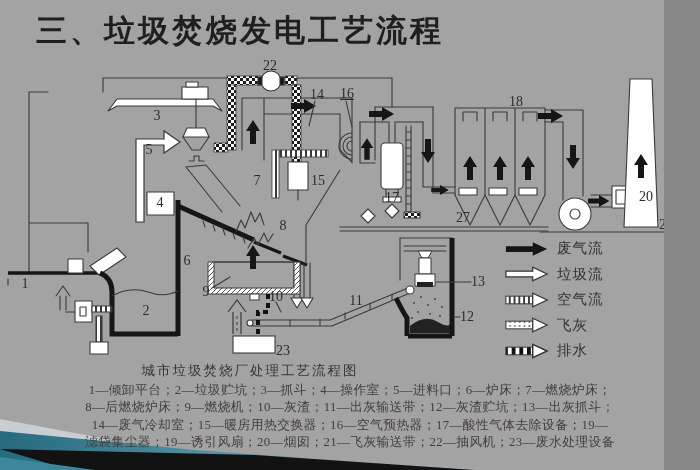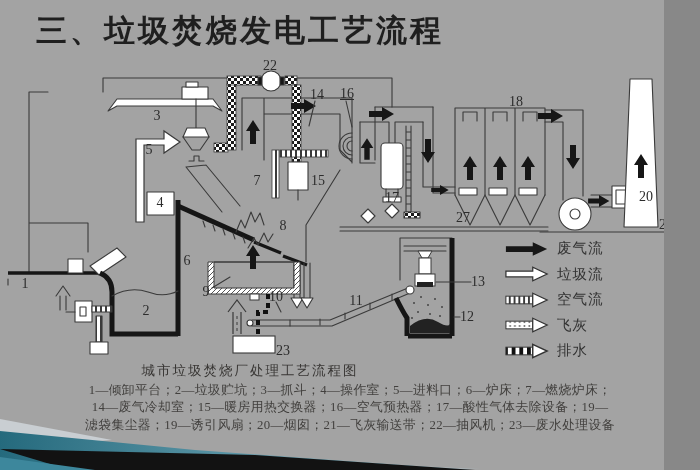--- a/index.html
+++ b/index.html
@@ -310,20 +310,21 @@
         <rect x="2" y="5" width="28" height="8" fill="url(#blocks)" stroke="#333" stroke-width="1"></rect>
         <path d="M30,2 L45,9 L30,16 Z" fill="#fff" stroke="#333" stroke-width="1.5"></path>
       </svg>
       <span class="legend-label">排水</span>
     </div>
   </div>
 
   <div class="caption">城市垃圾焚烧厂处理工艺流程图</div>
   <div class="parts">
     <div>1—倾卸平台；2—垃圾贮坑；3—抓斗；4—操作室；5—进料口；6—炉床；7—燃烧炉床；</div>
+    <div>8—后燃烧炉床；9—燃烧机；10—灰渣；11—出灰输送带；12—灰渣贮坑；13—出灰抓斗；</div>
     <div>14—废气冷却室；15—暖房用热交换器；16—空气预热器；17—酸性气体去除设备；19—</div>
     <div>滤袋集尘器；19—诱引风扇；20—烟囱；21—飞灰输送带；22—抽风机；23—废水处理设备</div>
   </div>
 
   <svg class="deco" width="500" height="67" viewBox="0 0 500 67">
     <defs>
       <linearGradient id="tealg" x1="0" y1="0" x2="1" y2="0">
         <stop offset="0" stop-color="#256a7d"></stop>
           <stop offset="1" stop-color="#8fc0cf"></stop>
       </linearGradient>

